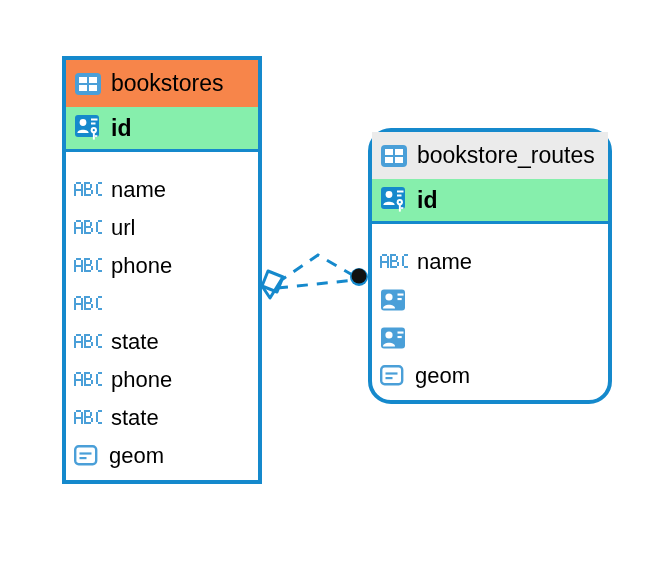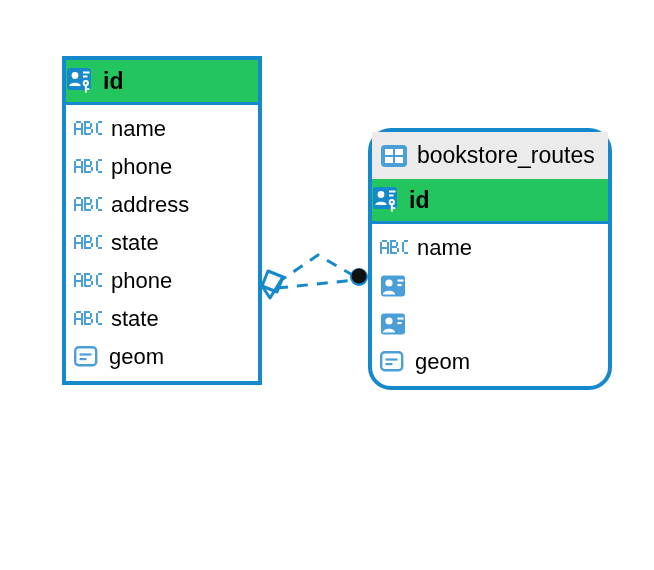--- a/index.html
+++ b/index.html
@@ -46,34 +46,36 @@
     color: #000000;
     line-height: 1;
     white-space: nowrap;
   }
 
   .pk-row {
     box-sizing: border-box;
     height: 45px;
     display: flex;
     align-items: center;
+    padding-left: 8px;
     gap: 9px;
     border-bottom: 3px solid #1589cc;
-    background: #22c55e;
+    background: #86efac;
   }
   .pk-row .field-label {
     font-size: 23px;
     font-weight: bold;
     color: #000000;
     line-height: 1;
   }
 
   .fields {
     padding-top: 5px;
     padding-bottom: 5px;
+    margin-top: 14px;
   }
   .field-row {
     height: 38px;
     display: flex;
     align-items: center;
     padding-left: 8px;
     gap: 9px;
   }
   .field-label {
     font-size: 22px;
@@ -105,20 +107,32 @@
     pointer-events: none;
   }
 </style>
 </head>
 <body>
 
 <div id="erd-canvas">
 
   <div class="entity" id="entity-bookstores" style="left:62px; top:56px; width:200px;">
 
+    <div class="entity-header accent-orange">
+      <span class="icon icon-table">
+        <svg viewBox="0 0 28 26" width="28" height="26">
+          <rect x="1" y="2" width="26" height="22" rx="4" fill="#4a9fd8"></rect>
+          <rect x="5" y="6" width="8" height="6" fill="#ffffff"></rect>
+          <rect x="15" y="6" width="8" height="6" fill="#ffffff"></rect>
+          <rect x="5" y="14" width="8" height="6" fill="#ffffff"></rect>
+          <rect x="15" y="14" width="8" height="6" fill="#ffffff"></rect>
+        </svg>
+      </span>
+      <span class="entity-title">bookstores</span>
+    </div>
 
     <div class="pk-row">
       <span class="icon icon-key">
         <svg viewBox="0 0 28 28" width="28" height="28">
           <rect x="1" y="1" width="24" height="22" rx="3" fill="#1589cc"></rect>
           <circle cx="9" cy="8.5" r="3.4" fill="#ffffff"></circle>
           <path d="M3.4 19 C3.4 14.8 14.6 14.8 14.6 19 Z" fill="#ffffff"></path>
           <rect x="17" y="4.5" width="6.5" height="2" fill="#ffffff"></rect>
           <rect x="17" y="8.5" width="4.5" height="2" fill="#ffffff"></rect>
           <g fill="#ffffff">
@@ -150,20 +164,42 @@
               <rect x="12" y="12" width="5" height="2"></rect>
               <rect x="22" y="2" width="2" height="10"></rect>
               <rect x="24" y="0" width="4" height="2"></rect>
                 <rect x="24" y="12" width="4" height="2"></rect>
             </g>
           </svg>
         </span>
         <span class="field-label">name</span>
       </div>
 
+      <div class="field-row">
+        <span class="icon icon-abc">
+          <svg viewBox="0 0 28 16" width="28" height="16">
+            <g fill="#4a9fd8">
+              <rect x="0" y="2" width="2" height="12"></rect>
+                <rect x="7" y="2" width="2" height="12"></rect>
+              <rect x="2" y="0" width="5" height="2"></rect>
+                <rect x="2" y="7" width="5" height="2"></rect>
+              <rect x="10" y="0" width="2" height="14"></rect>
+              <rect x="12" y="0" width="4" height="2"></rect>
+                <rect x="16" y="2" width="2" height="4"></rect>
+              <rect x="12" y="6" width="5" height="2"></rect>
+                <rect x="17" y="8" width="2" height="4"></rect>
+              <rect x="12" y="12" width="5" height="2"></rect>
+              <rect x="22" y="2" width="2" height="10"></rect>
+              <rect x="24" y="0" width="4" height="2"></rect>
+                <rect x="24" y="12" width="4" height="2"></rect>
+            </g>
+          </svg>
+        </span>
+        <span class="field-label">url</span>
+      </div>
 
       <div class="field-row">
         <span class="icon icon-abc">
           <svg viewBox="0 0 28 16" width="28" height="16">
             <g fill="#4a9fd8">
               <rect x="0" y="2" width="2" height="12"></rect>
                 <rect x="7" y="2" width="2" height="12"></rect>
               <rect x="2" y="0" width="5" height="2"></rect>
                 <rect x="2" y="7" width="5" height="2"></rect>
               <rect x="10" y="0" width="2" height="14"></rect>
@@ -194,21 +230,20 @@
                 <rect x="16" y="2" width="2" height="4"></rect>
               <rect x="12" y="6" width="5" height="2"></rect>
                 <rect x="17" y="8" width="2" height="4"></rect>
               <rect x="12" y="12" width="5" height="2"></rect>
               <rect x="22" y="2" width="2" height="10"></rect>
               <rect x="24" y="0" width="4" height="2"></rect>
                 <rect x="24" y="12" width="4" height="2"></rect>
             </g>
           </svg>
         </span>
-        <span class="field-label">address</span>
       </div>
 
       <div class="field-row">
         <span class="icon icon-abc">
           <svg viewBox="0 0 28 16" width="28" height="16">
             <g fill="#4a9fd8">
               <rect x="0" y="2" width="2" height="12"></rect>
                 <rect x="7" y="2" width="2" height="12"></rect>
               <rect x="2" y="0" width="5" height="2"></rect>
                 <rect x="2" y="7" width="5" height="2"></rect>

